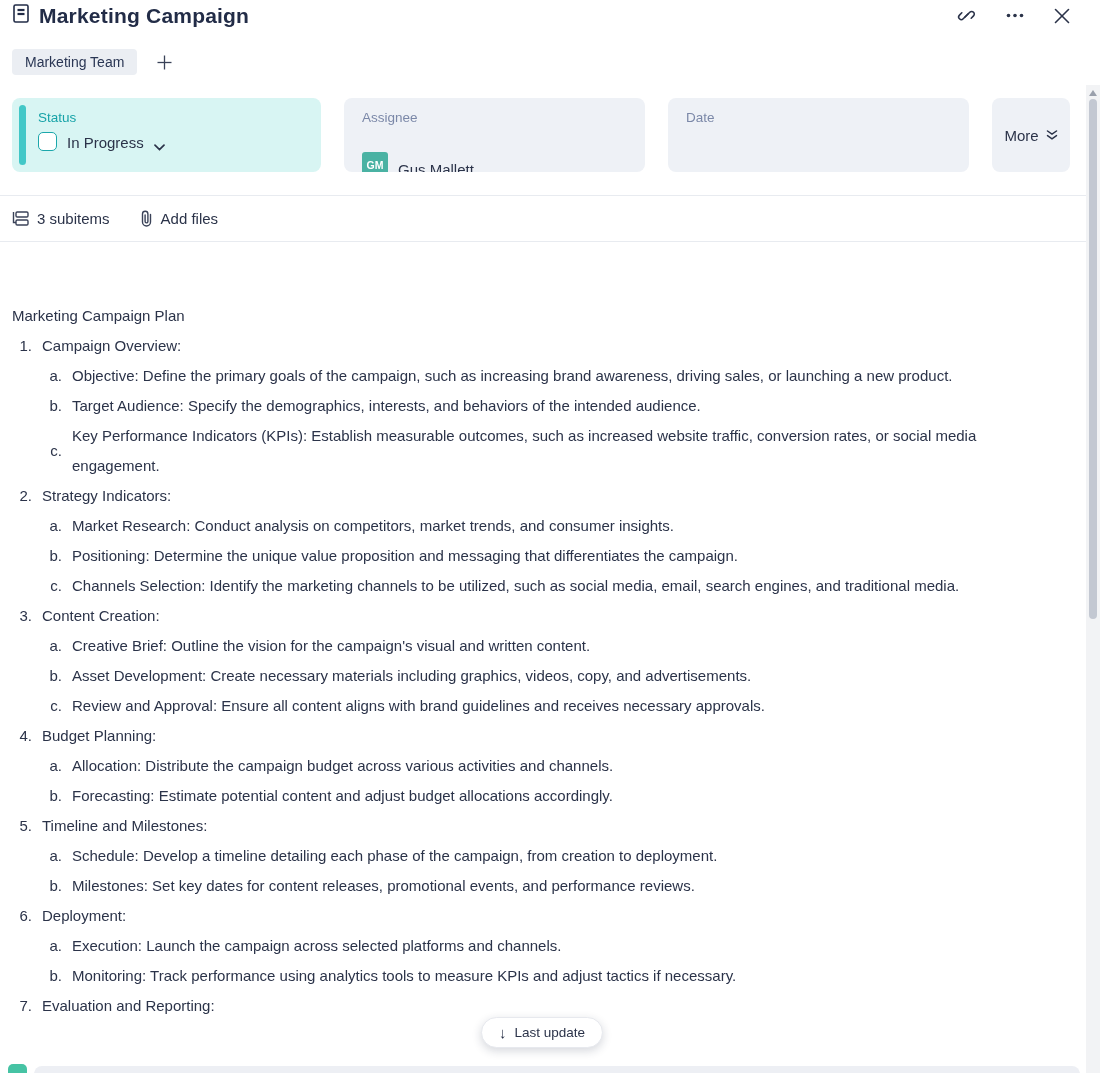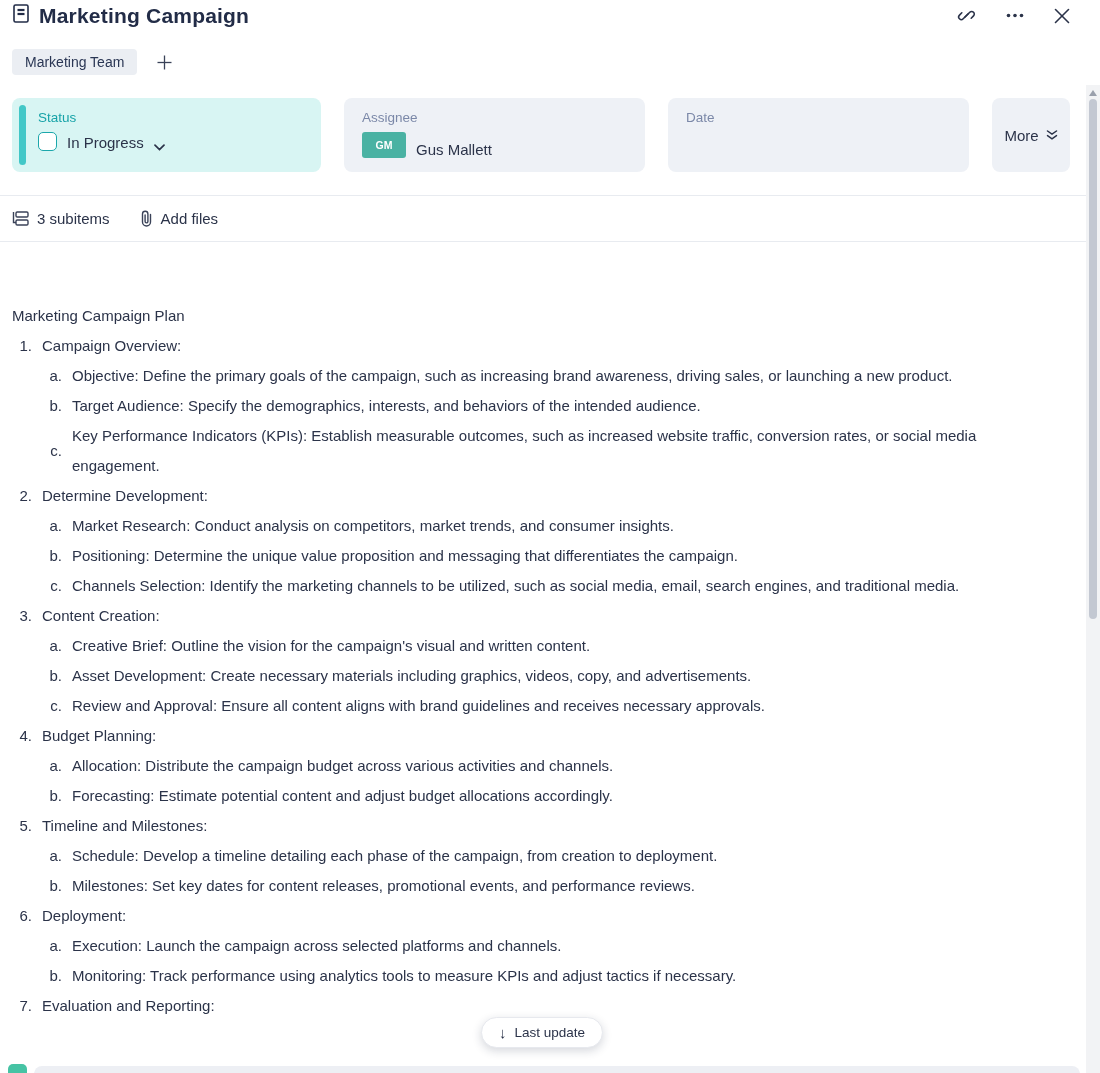--- a/index.html
+++ b/index.html
@@ -22,21 +22,21 @@
   
   .fields-row { display:flex; gap:23px; margin:23px 30px 0 12px; height:74px; }
   .field-card { position:relative; flex:1; background:#eef1f6; border-radius:8px; padding:12px 14px 10px 18px; cursor:pointer; overflow:hidden; }
   .field-card.status { background:#d8f5f3; padding-left:26px; }
   .accent-bar { position:absolute; left:7px; top:7px; bottom:7px; width:7px; border-radius:4px; background:#42c7c7; }
   .field-label { font-size:13.5px; color:#7b88a8; margin-bottom:7px; }
   .status .field-label { color:#17a3a8; }
   .field-value { display:flex; align-items:flex-end; gap:10px; font-size:15px; color:#2b3349; }
   .placeholder { color:#8e99b3; }
   .checkbox { width:19px; height:19px; border:1.5px solid #1ba7ab; border-radius:5px; background:#fff; display:inline-block; }
-  .avatar { width:44px; height:26px; border-radius:3px; background:#4ab2a3; color:#fff; font-size:10.5px; font-weight:700; display:flex; align-items:center; justify-content:center; }
+  .avatar { width:26px; height:26px; border-radius:3px; background:#4ab2a3; color:#fff; font-size:10.5px; font-weight:700; display:flex; align-items:center; justify-content:center;margin-top:20px; }
   .field-card.more { flex:0 0 78px; display:flex; align-items:center; justify-content:center; gap:7px; font-size:15px; padding:0; }
 
   
   .toolbar { display:flex; align-items:center; gap:30px; margin-top:23px; height:47px; border-top:1px solid #e8ebf0; border-bottom:1px solid #e8ebf0; padding:0 12px; }
   .tool-btn { display:flex; align-items:center; gap:8px; background:none; border:none; font-size:15px; color:#2b3349; cursor:pointer; font-family:inherit;text-align:right; }
 
   
   .doc { margin-top:59px; padding:0 42px 0 12px; font-size:15px; line-height:30px; color:#2b3349; cursor:text; }
   .doc-row { display:flex;align-items:center; }
   .doc-row .marker { flex:0 0 30px; text-align:right; padding-right:10px; }
@@ -176,21 +176,21 @@
         <div class="doc-row level2">
           <span class="marker">b.</span>
           <span class="txt">Target Audience: Specify the demographics, interests, and behaviors of the intended audience.</span>
         </div>
         <div class="doc-row level2">
           <span class="marker">c.</span>
           <span class="txt">Key Performance Indicators (KPIs): Establish measurable outcomes, such as increased website traffic, conversion rates, or social media engagement.</span>
         </div>
         <div class="doc-row level1">
           <span class="marker">2.</span>
-          <span class="txt">Determine Development:</span>
+          <span class="txt">Strategy Indicators:</span>
         </div>
         <div class="doc-row level2">
           <span class="marker">a.</span>
           <span class="txt">Market Research: Conduct analysis on competitors, market trends, and consumer insights.</span>
         </div>
         <div class="doc-row level2">
           <span class="marker">b.</span>
           <span class="txt">Positioning: Determine the unique value proposition and messaging that differentiates the campaign.</span>
         </div>
         <div class="doc-row level2">

